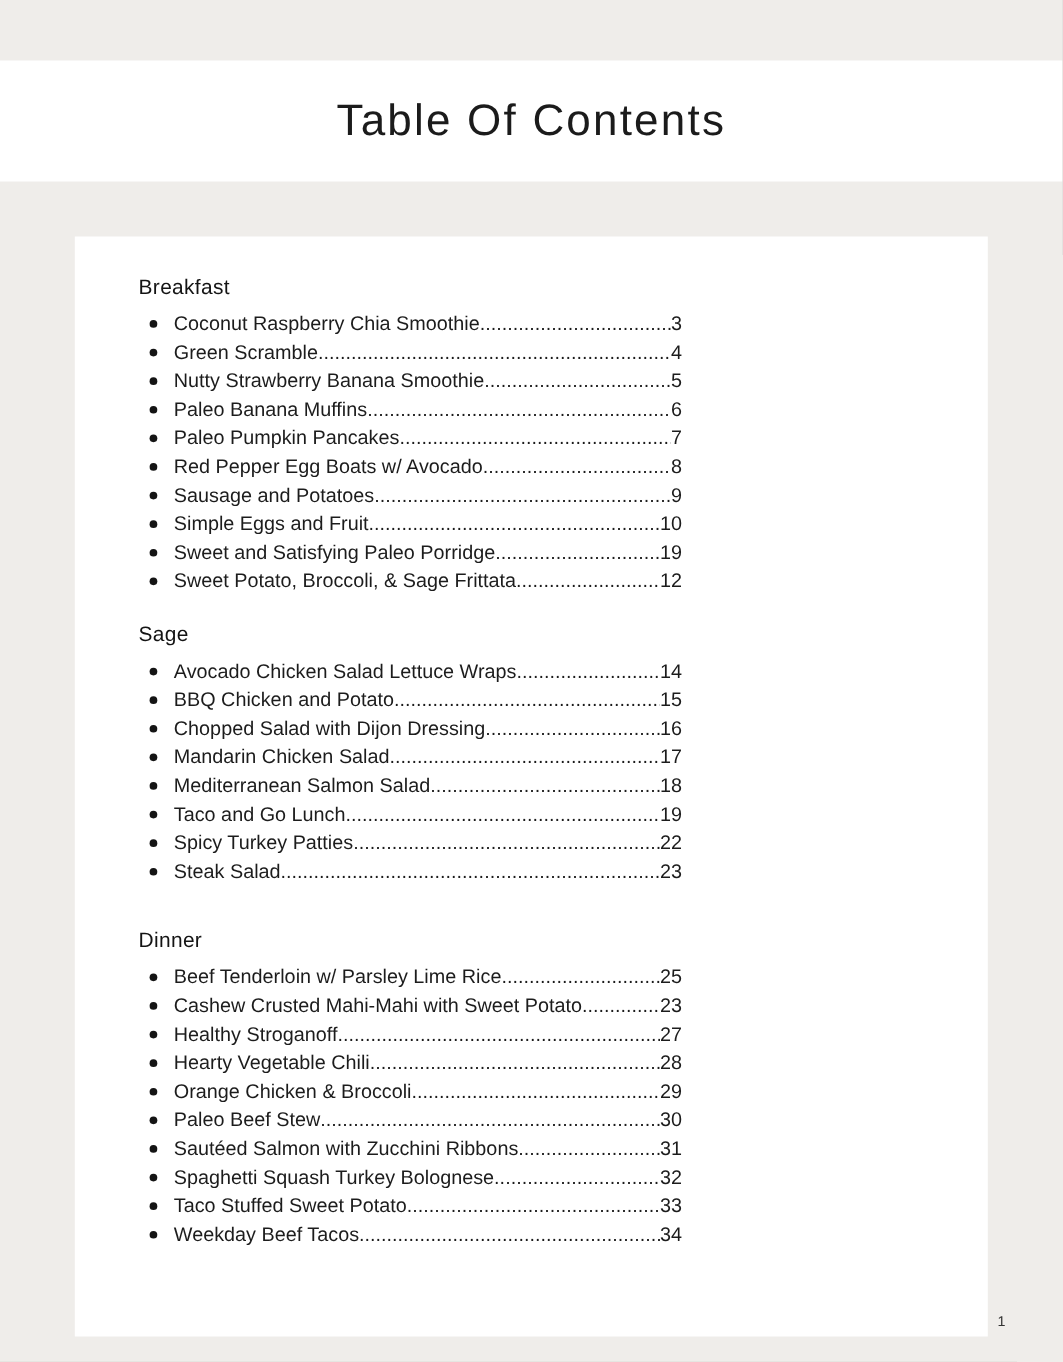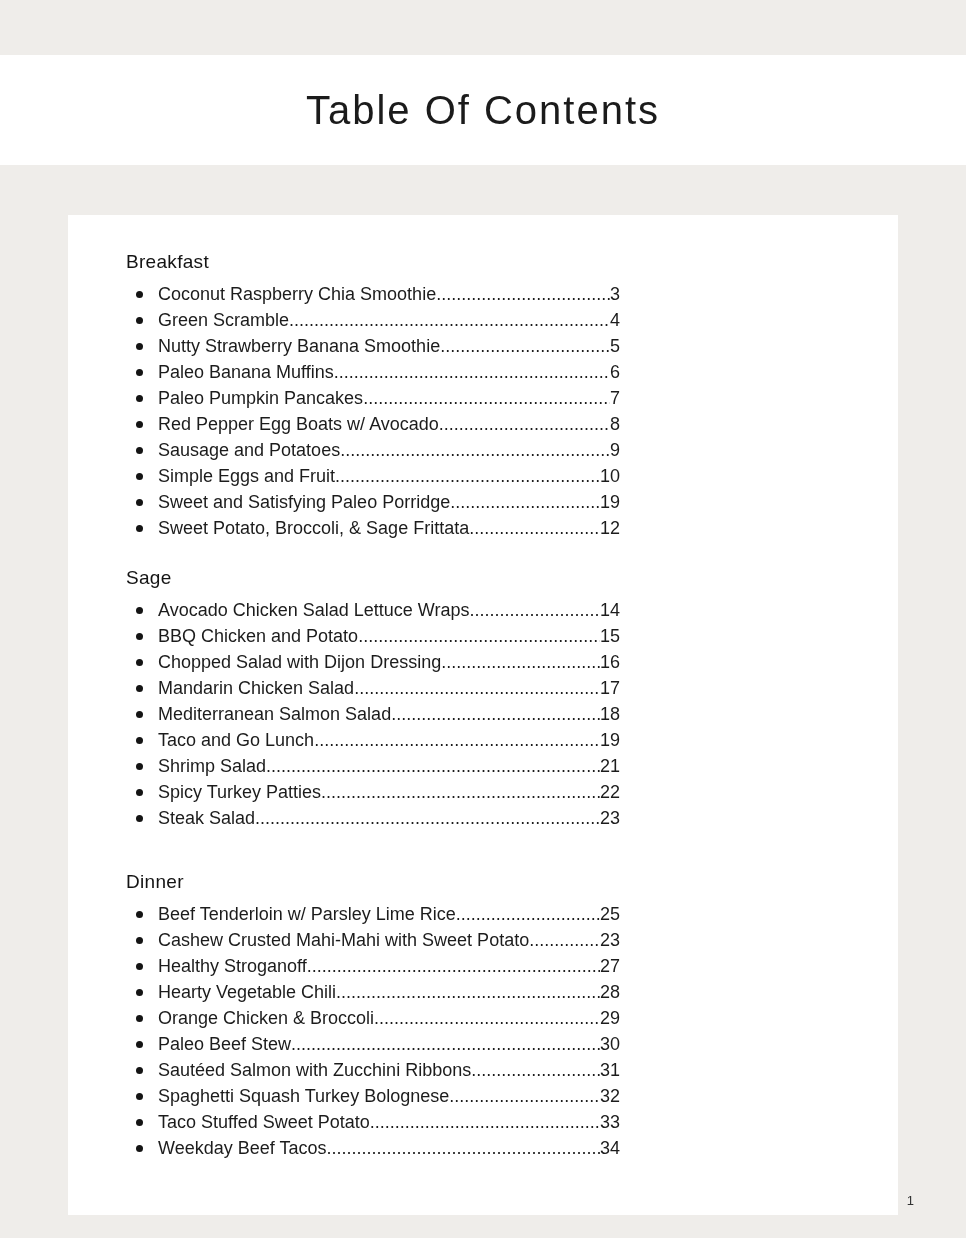--- a/index.html
+++ b/index.html
@@ -244,28 +244,20 @@
               <span class="bullet"></span>
               <span class="entry">
                 <span class="t">Taco and Go Lunch</span>
                 <span class="dots"></span>
                 <span class="pg">19</span>
               </span>
             </li>
             <li class="toc-item">
               <span class="bullet"></span>
               <span class="entry">
-                <span class="t">Shrimp Salad</span>
-                <span class="dots"></span>
-                <span class="pg">21</span>
-              </span>
-            </li>
-            <li class="toc-item">
-              <span class="bullet"></span>
-              <span class="entry">
                 <span class="t">Spicy Turkey Patties</span>
                 <span class="dots"></span>
                 <span class="pg">22</span>
               </span>
             </li>
             <li class="toc-item">
               <span class="bullet"></span>
               <span class="entry">
                 <span class="t">Steak Salad</span>
                 <span class="dots"></span>

